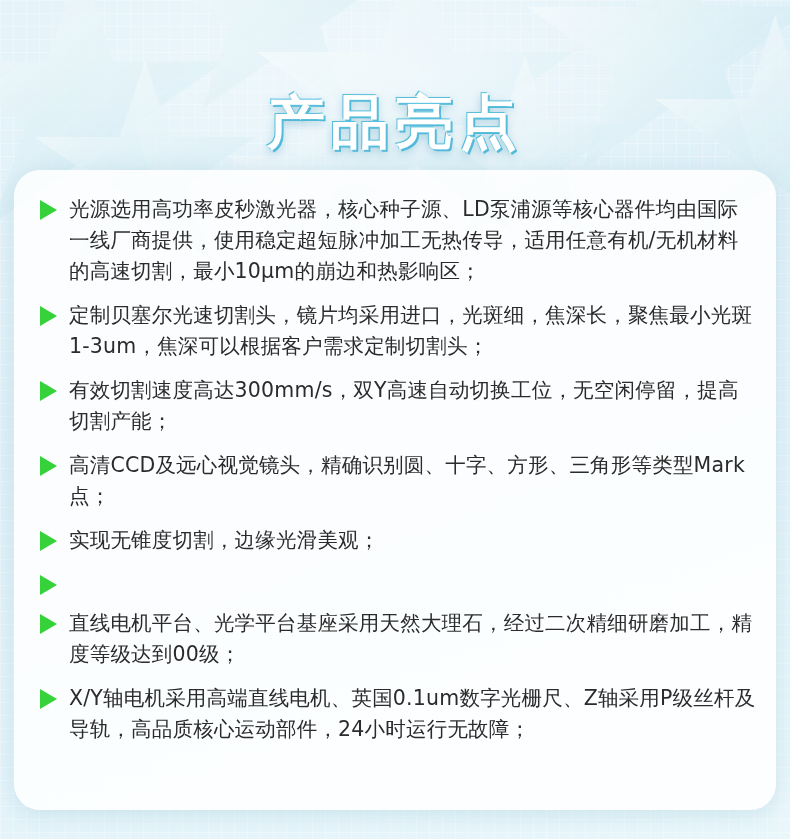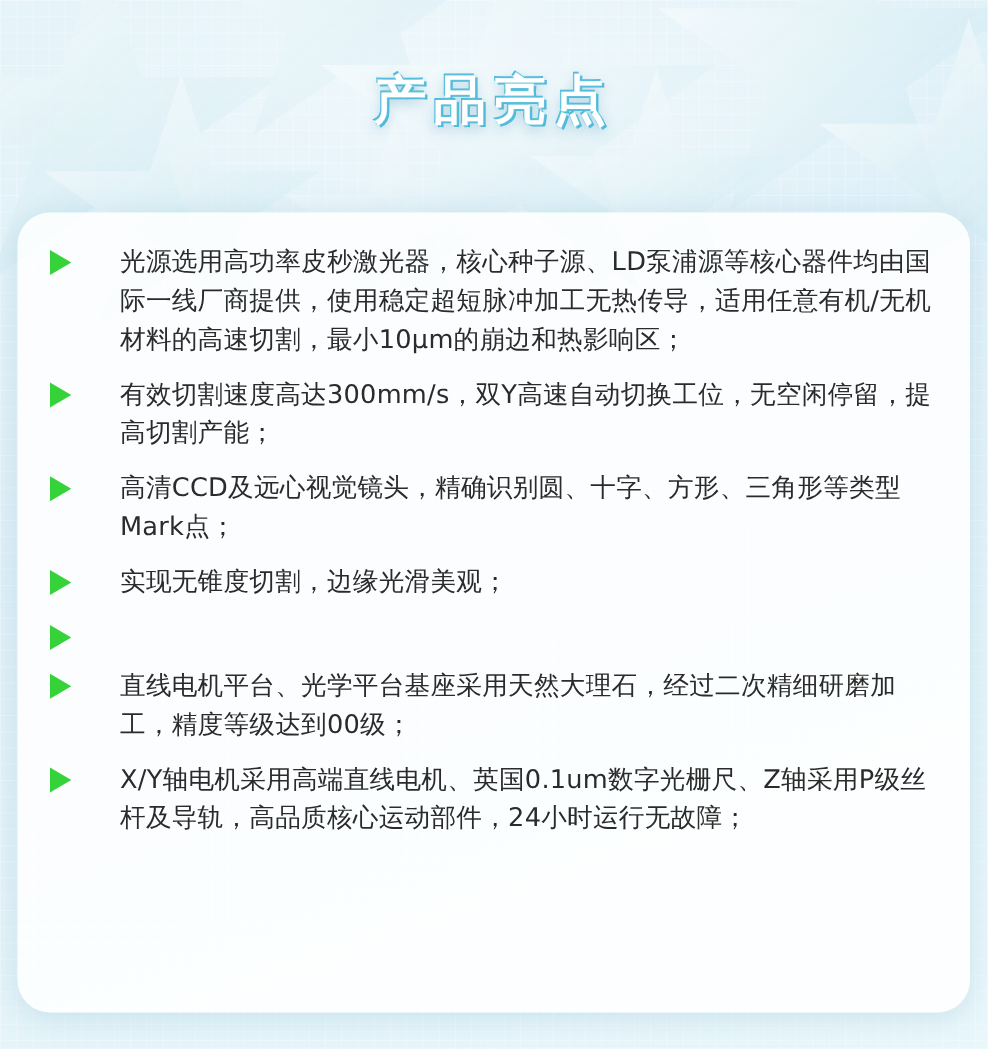--- a/index.html
+++ b/index.html
@@ -63,29 +63,30 @@
     position: absolute;
     top: 52px;
     left: 0;
     right: 0;
     text-align: center;
     z-index: 5;
   }
   .title {
     display: inline-block;
     font-family: "DejaVu Sans", "Liberation Sans", sans-serif;
-    font-size: 42px;
+    font-size: 58px;
     font-weight: bold;
     letter-spacing: 6px;
     color: #ffffff;
     text-shadow:
       0 0 2px #7fd3e8,
       2px 2px 0 #4fb8d8,
       -1px -1px 0 #4fb8d8,
       0 4px 10px rgba(30,120,160,0.35);
+    margin-top: 32px;
   }
 
   .card {
     position: absolute;
     left: 14px;
     top: 170px;
     width: 762px;
     height: 640px;
     background: rgba(255,255,255,0.86);
     border-radius: 26px;
@@ -97,21 +98,20 @@
     position: absolute;
     left: 26px;
     top: 24px;
     right: 20px;
     bottom: 12px;
   }
   .item {
     display: flex;
     align-items: flex-start;
     margin-bottom: 13px;
-    gap: 27px;
   }
   .bullet {
     flex: 0 0 auto;
     width: 22px;
     margin-top: 6px;
     margin-right: 7px;
   }
   .bullet .tri {
     width: 0;
     height: 0;
@@ -152,20 +152,26 @@
   <div class="card">
     <div class="list">
 
       <div class="item">
         <div class="bullet">
             <div class="tri"></div>
           </div>
         <div class="txt">光源选用高功率皮秒激光器，核心种子源、LD泵浦源等核心器件均由国际一线厂商提供，使用稳定超短脉冲加工无热传导，适用任意有机/无机材料的高速切割，最小10μm的崩边和热影响区；</div>
       </div>
 
+      <div class="item">
+        <div class="bullet">
+            <div class="tri"></div>
+          </div>
+        <div class="txt">定制贝塞尔光速切割头，镜片均采用进口，光斑细，焦深长，聚焦最小光斑1-3um，焦深可以根据客户需求定制切割头；</div>
+      </div>
 
       <div class="item">
         <div class="bullet">
             <div class="tri"></div>
           </div>
         <div class="txt">有效切割速度高达300mm/s，双Y高速自动切换工位，无空闲停留，提高切割产能；</div>
       </div>
 
       <div class="item">
         <div class="bullet">

